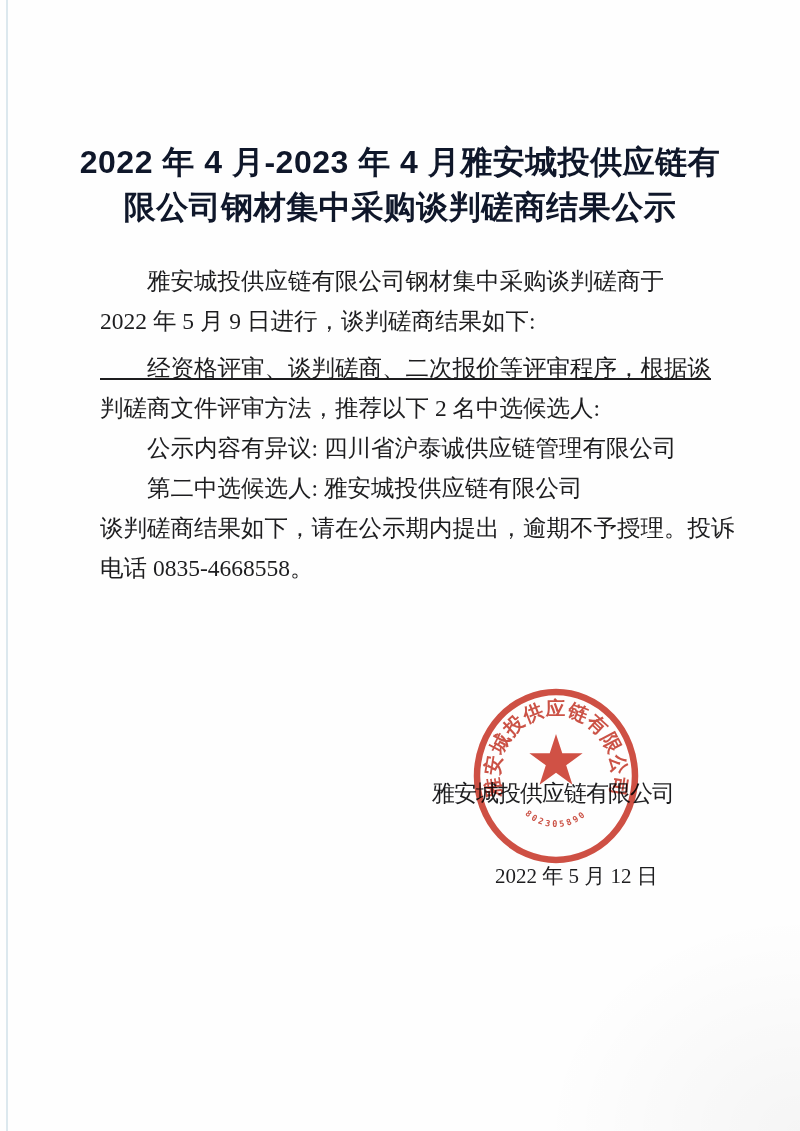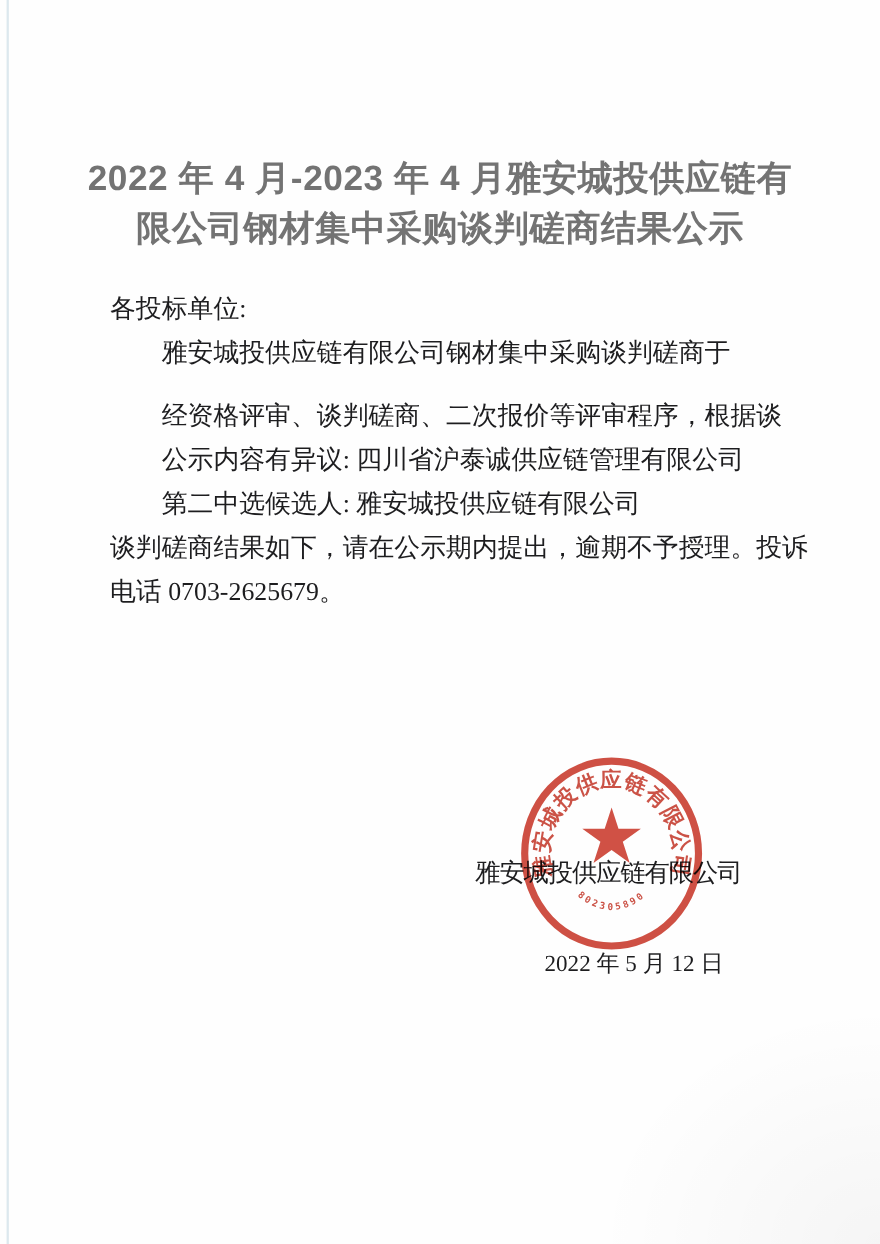--- a/index.html
+++ b/index.html
@@ -19,30 +19,30 @@
   .scan-shade{
     position:absolute;right:0;bottom:0;width:260px;height:220px;
     background:radial-gradient(ellipse at 100% 100%,rgba(0,0,0,.035),rgba(0,0,0,0) 70%);
   }
   .title{
     position:absolute;left:0;right:0;top:140px;margin:0;
     text-align:center;
     font-family:"Liberation Sans","DejaVu Sans",sans-serif;
     font-weight:700;
     font-size:32px;line-height:45px;
-    color:#737373;
+    color:#0f172a;
     letter-spacing:.5px;
   }
   .title .tline{display:block;}
   .body{
     position:absolute;left:100px;top:261px;width:660px;
     font-size:23.5px;line-height:40px;
   }
   .line{white-space:nowrap;}
-  .para-gap{margin-top:17px;}
+  .para-gap{margin-top:7px;text-decoration:underline;}
   .sig-company{
     position:absolute;left:432px;top:778px;
     font-size:23px;letter-spacing:-1px;white-space:nowrap;
   }
   .sig-date{
     position:absolute;left:495px;top:818px;
     font-size:21px;letter-spacing:0;white-space:nowrap;margin-top:44px;
   }
   .seal{
     position:absolute;left:472px;top:688px;
@@ -70,27 +70,28 @@
 
   <div class="scan-edge"></div>
   <div class="scan-shade"></div>
 
   <h1 class="title">
     <span class="tline">2022 年 4 月-2023 年 4 月雅安城投供应链有</span>
     <span class="tline">限公司钢材集中采购谈判磋商结果公示</span>
   </h1>
 
   <div class="body">
-    <div class="line">各投标单位:</div>
     <div class="line">　　雅安城投供应链有限公司钢材集中采购谈判磋商于</div>
+    <div class="line">2022 年 5 月 9 日进行，谈判磋商结果如下:</div>
     <div class="line para-gap">　　经资格评审、谈判磋商、二次报价等评审程序，根据谈</div>
+    <div class="line">判磋商文件评审方法，推荐以下 2 名中选候选人:</div>
     <div class="line">　　公示内容有异议: 四川省沪泰诚供应链管理有限公司</div>
     <div class="line">　　第二中选候选人: 雅安城投供应链有限公司</div>
     <div class="line">谈判磋商结果如下，请在公示期内提出，逾期不予授理。投诉</div>
-    <div class="line">电话 0703-2625679。</div>
+    <div class="line">电话 0835-4668558。</div>
   </div>
 
   <div class="sig-company">雅安城投供应链有限公司</div>
   <div class="sig-date">2022 年 5 月 12 日</div>
 
   <svg class="seal" width="170" height="180" viewBox="0 0 170 180" aria-hidden="true">
     <defs>
       <path id="arcCompany" d="M 30.4 108.9 A 57 61 0 1 1 137.6 108.9"></path>
       <path id="arcSerial" d="M 43.3 113.5 A 47 51 0 0 0 124.7 113.5"></path>
     </defs>

